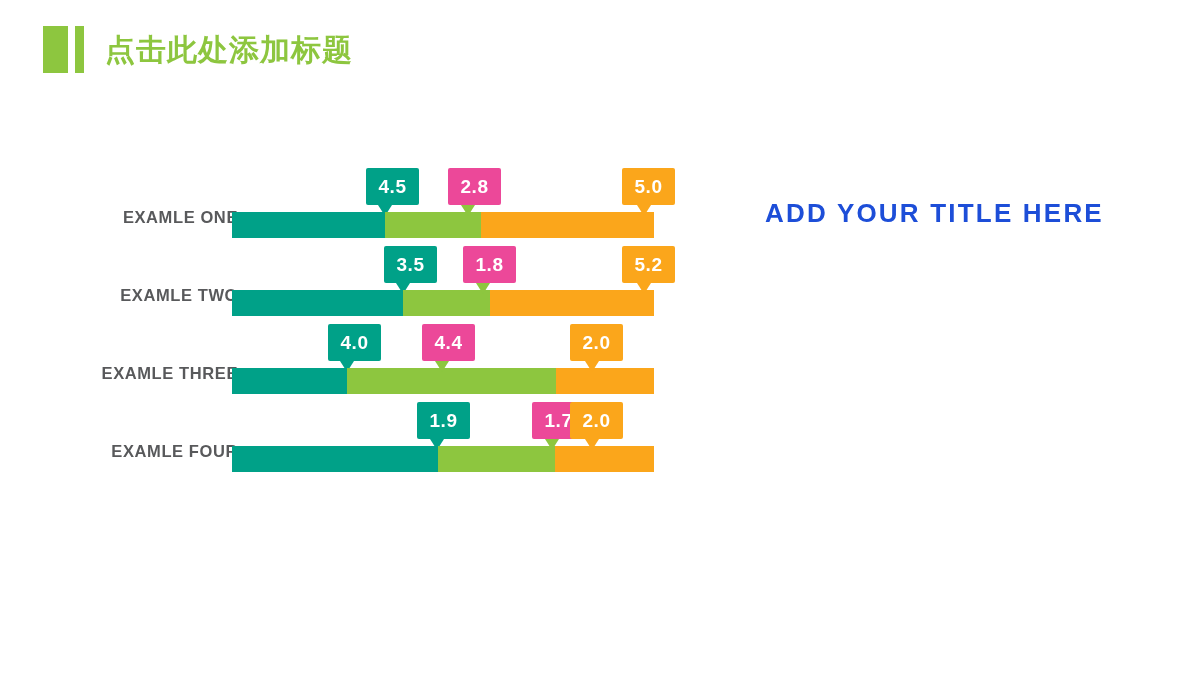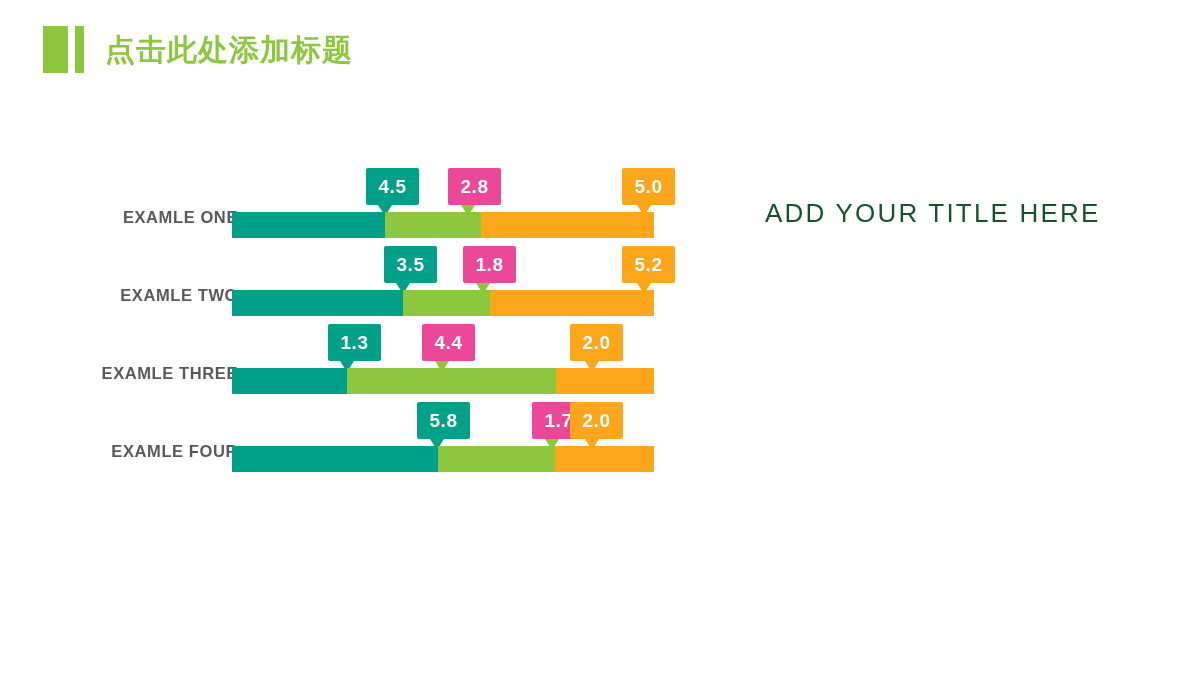--- a/index.html
+++ b/index.html
@@ -135,22 +135,22 @@
 
   
   #text-panel {
     position: absolute;
     left: 765px;
     top: 196px;
     width: 360px;
   }
   #panel-title {
     font-size: 26px;
-    font-weight: normal;
-    color: #14532d;
+    font-weight: bold;
+    color: #1d4ed8;
     letter-spacing: 2.2px;
     line-height: 34px;
     white-space: nowrap;
   }
   #panel-body {
     margin-top: 20px;
     font-size: 14.5px;
     line-height: 29px;
     color: #4D4D4D;
     text-align: justify;
@@ -205,41 +205,41 @@
           <div class="callout-box box-orange">5.2</div>
           <div class="callout-tip tip-orange" style="left: 15px;"></div>
         </div>
       </div>
     </div>
     <div class="chart-row" style="top: 330px;">
       <div class="row-label">EXAMLE THREE</div>
       <div class="bar-track">
         <div class="bar-seg seg-teal" style="left: 0px; width: 115px;"></div>
         <div class="callout" style="left: 96px; top: -44px;">
-          <div class="callout-box box-teal">1.3</div>
+          <div class="callout-box box-teal">4.0</div>
           <div class="callout-tip tip-teal" style="left: 12px;"></div>
         </div>
         <div class="bar-seg seg-green" style="left: 115px; width: 209px;"></div>
         <div class="callout" style="left: 190px; top: -44px;">
           <div class="callout-box box-green">4.4</div>
           <div class="callout-tip tip-green" style="left: 13px;"></div>
         </div>
         <div class="bar-seg seg-orange" style="left: 324px; width: 98px;"></div>
         <div class="callout" style="left: 338px; top: -44px;">
           <div class="callout-box box-orange">2.0</div>
           <div class="callout-tip tip-orange" style="left: 15px;"></div>
         </div>
       </div>
     </div>
     <div class="chart-row" style="top: 408px;">
       <div class="row-label">EXAMLE FOUR</div>
       <div class="bar-track">
         <div class="bar-seg seg-teal" style="left: 0px; width: 206px;"></div>
         <div class="callout" style="left: 185px; top: -44px;">
-          <div class="callout-box box-teal">5.8</div>
+          <div class="callout-box box-teal">1.9</div>
           <div class="callout-tip tip-teal" style="left: 13px;"></div>
         </div>
         <div class="bar-seg seg-green" style="left: 206px; width: 117px;"></div>
         <div class="callout" style="left: 300px; top: -44px;">
           <div class="callout-box box-green">1.7</div>
           <div class="callout-tip tip-green" style="left: 13px;"></div>
         </div>
         <div class="bar-seg seg-orange" style="left: 323px; width: 99px;"></div>
         <div class="callout" style="left: 338px; top: -44px;">
           <div class="callout-box box-orange">2.0</div>

